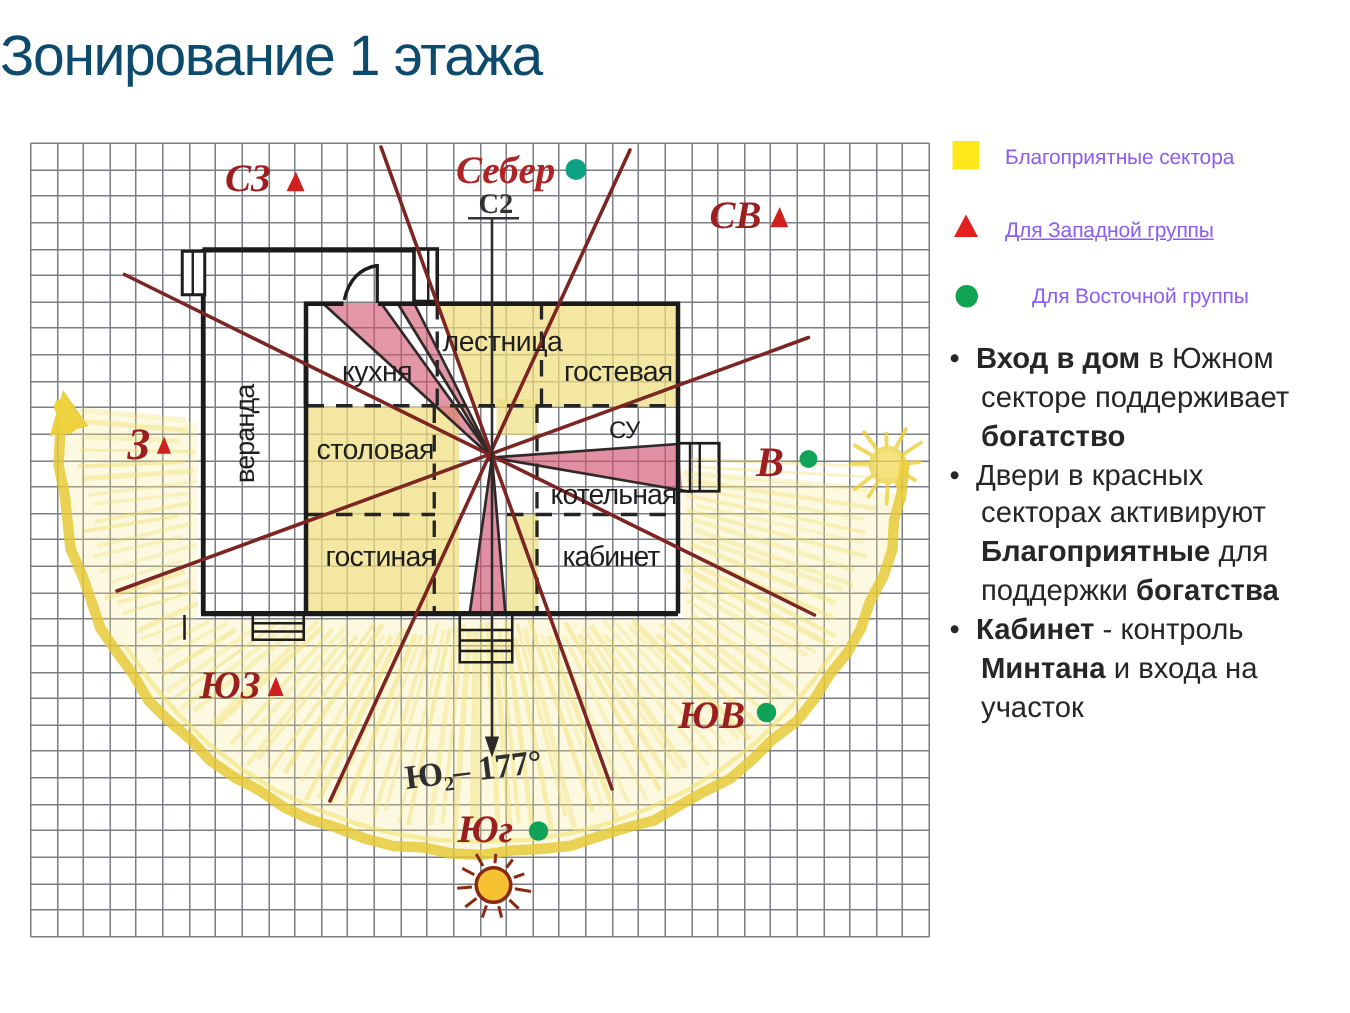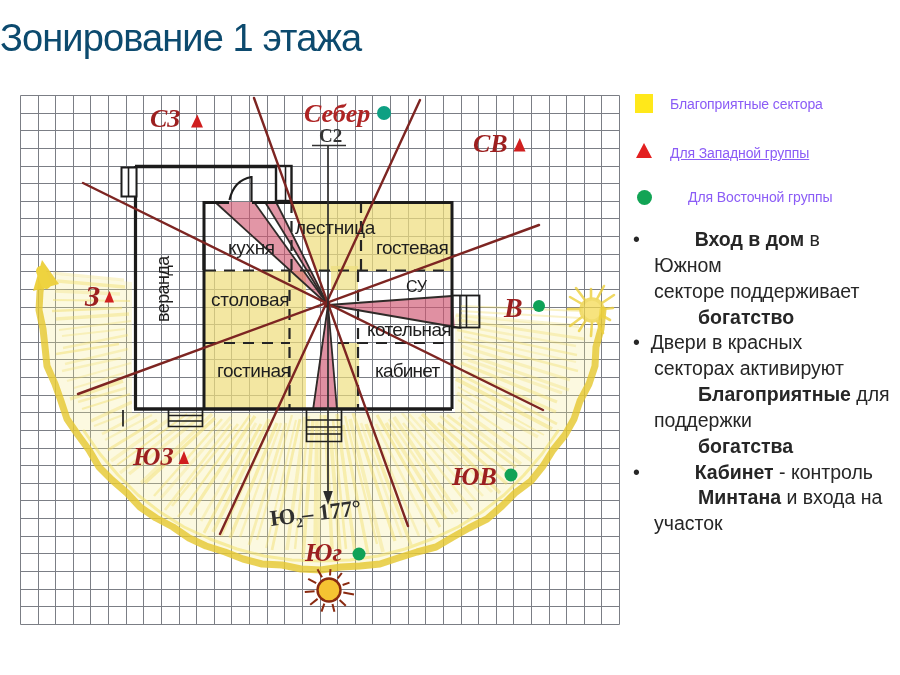--- a/index.html
+++ b/index.html
@@ -4,21 +4,21 @@
 <style>
 html,body{margin:0;padding:0;background:#fff;}
 #page{position:relative;width:900px;height:675px;overflow:hidden;background:#fff;
   font-family:"Liberation Sans", sans-serif;}
 #title{position:absolute;left:0;top:17px;width:900px;text-align:left;
   font-size:38px;color:#0c4a6e;letter-spacing:-0.9px;}
 #legend div{position:absolute;font-size:14px;color:#8b5cf6;white-space:nowrap;letter-spacing:-0.1px;}
 #bullets{position:absolute;left:633px;top:227px;width:260px;font-size:19.5px;
   line-height:25.85px;color:#262626;}
 #bullets p{margin:0;padding-left:21px;text-indent:-21px;}
-#bullets b{font-weight:bold;margin-left:44px;}
+#bullets b{font-weight:bold;}
 </style>
 </head>
 <body>
 <div id="page">
 
 <div id="title">Зонирование 1 этажа</div>
 <svg width="900" height="675" viewBox="0 0 900 675" style="position:absolute;left:0;top:0;">
 <defs>
 <clipPath id="outhouse" clip-rule="evenodd">
   <path d="M0 0 H900 V675 H0 Z M132 163 H455 V413 H132 Z" fill-rule="evenodd"></path>

